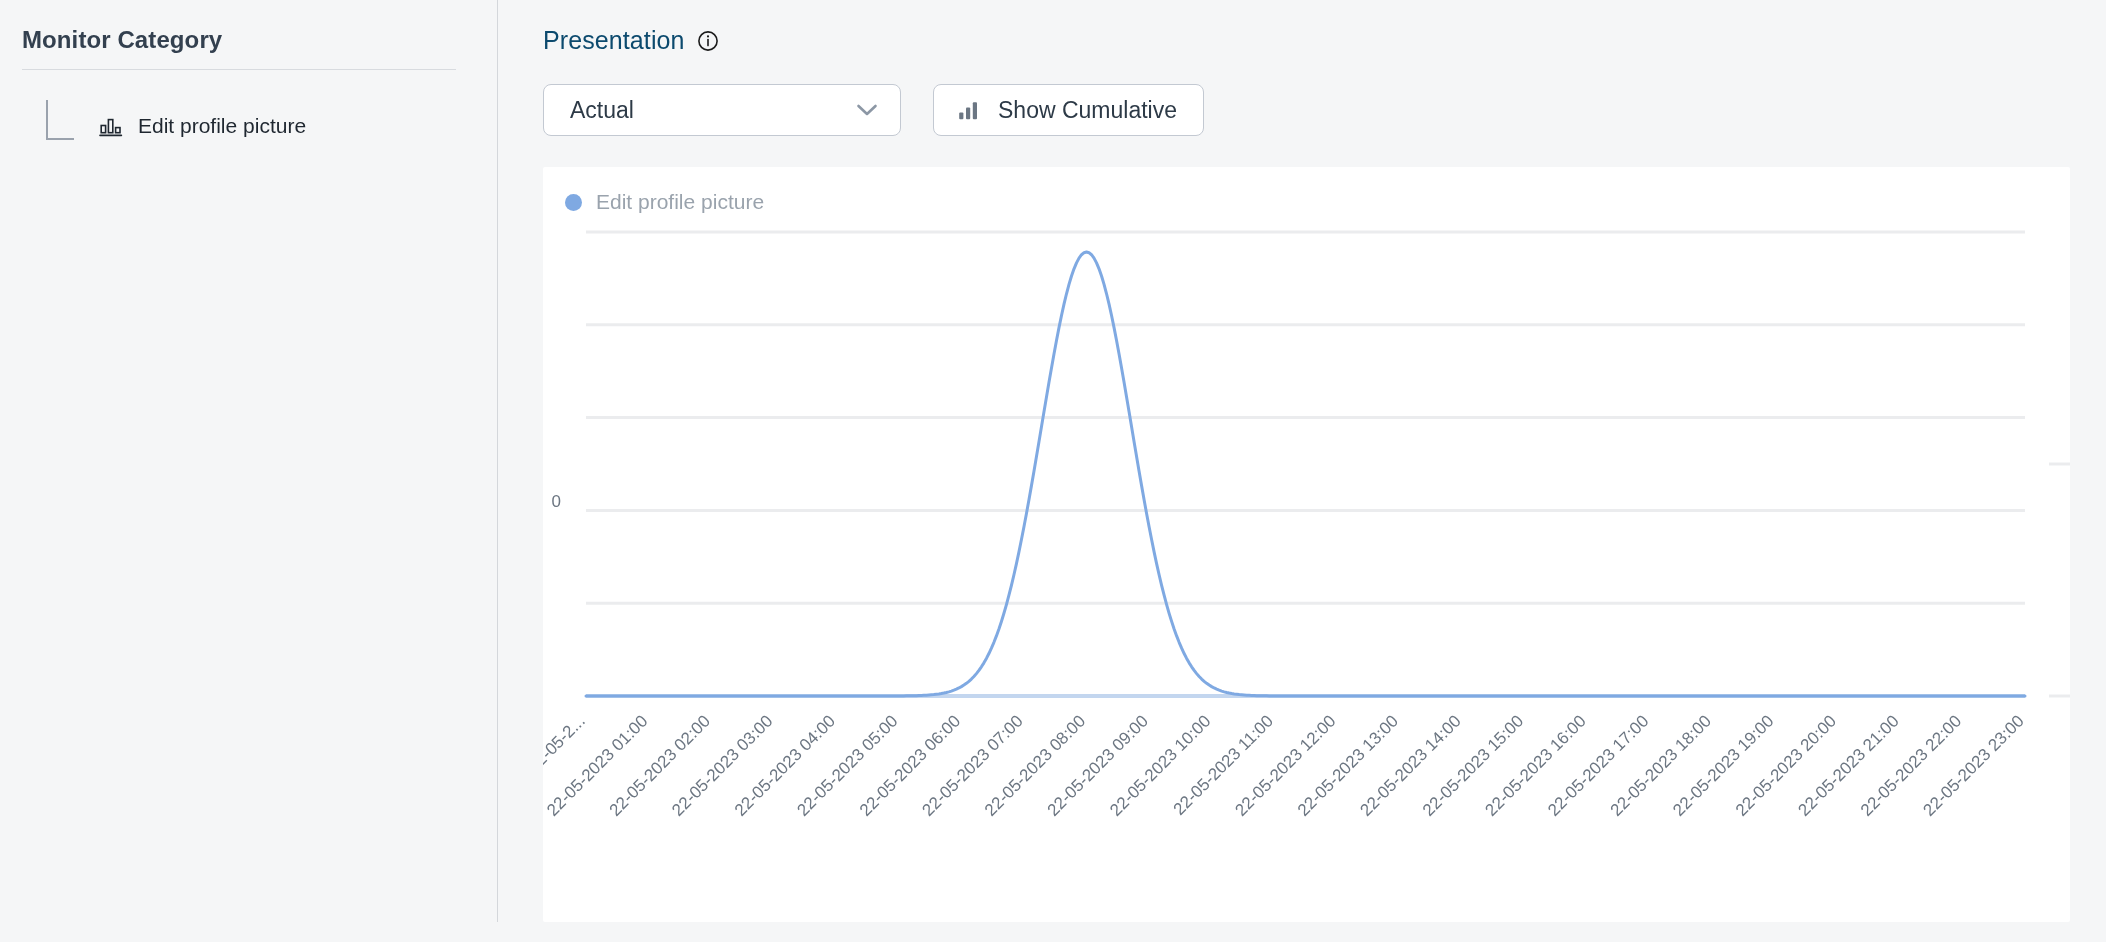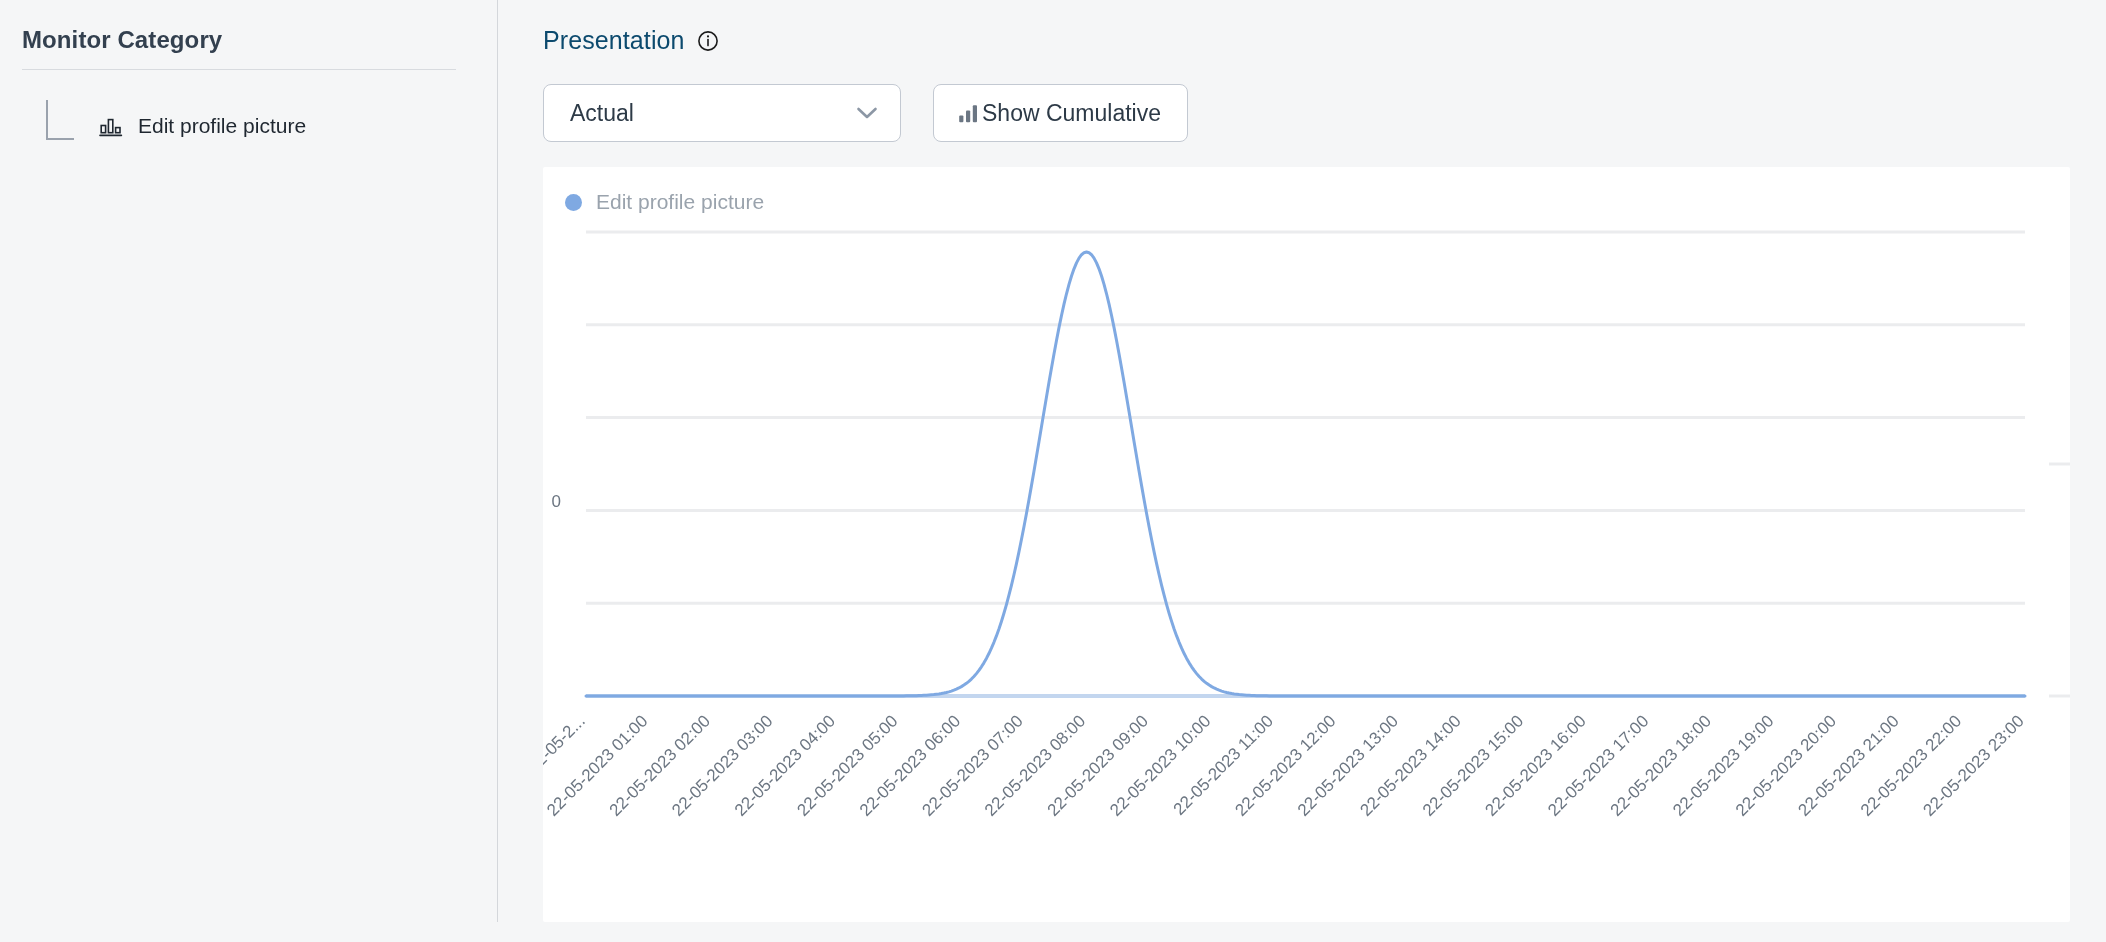--- a/index.html
+++ b/index.html
@@ -128,21 +128,21 @@
 
   .toolbar {
     position: absolute;
     left: 45px; top: 84px;
     right: 22px;
     height: 58px;
   }
   .btn {
     position: absolute;
     top: 0;
-    height: 58px;
+    height: 52px;
     display: flex;
     align-items: center;
     background: #ffffff;
     border: 1px solid #c3c9d2;
     border-radius: 8px;
     cursor: pointer;
     user-select: none;
   }
   .btn-presentation {
     left: 0;
@@ -151,21 +151,21 @@
     padding: 0 22px 0 26px;
   }
   .btn-presentation .value {
     font-size: 23px;
     color: #2d3a47;
     white-space: nowrap;
   }
   .btn-cumulative {
     left: 390px;
     padding: 0 26px 0 24px;
-    gap: 2px;
+    gap: 18px;
   }
   .btn-cumulative .value {
     font-size: 23px;
     color: #2d3a47;
     white-space: nowrap;
   }
   .btn-export {
     right: 0;
     padding: 0 22px 0 26px;
     gap: 24px;

